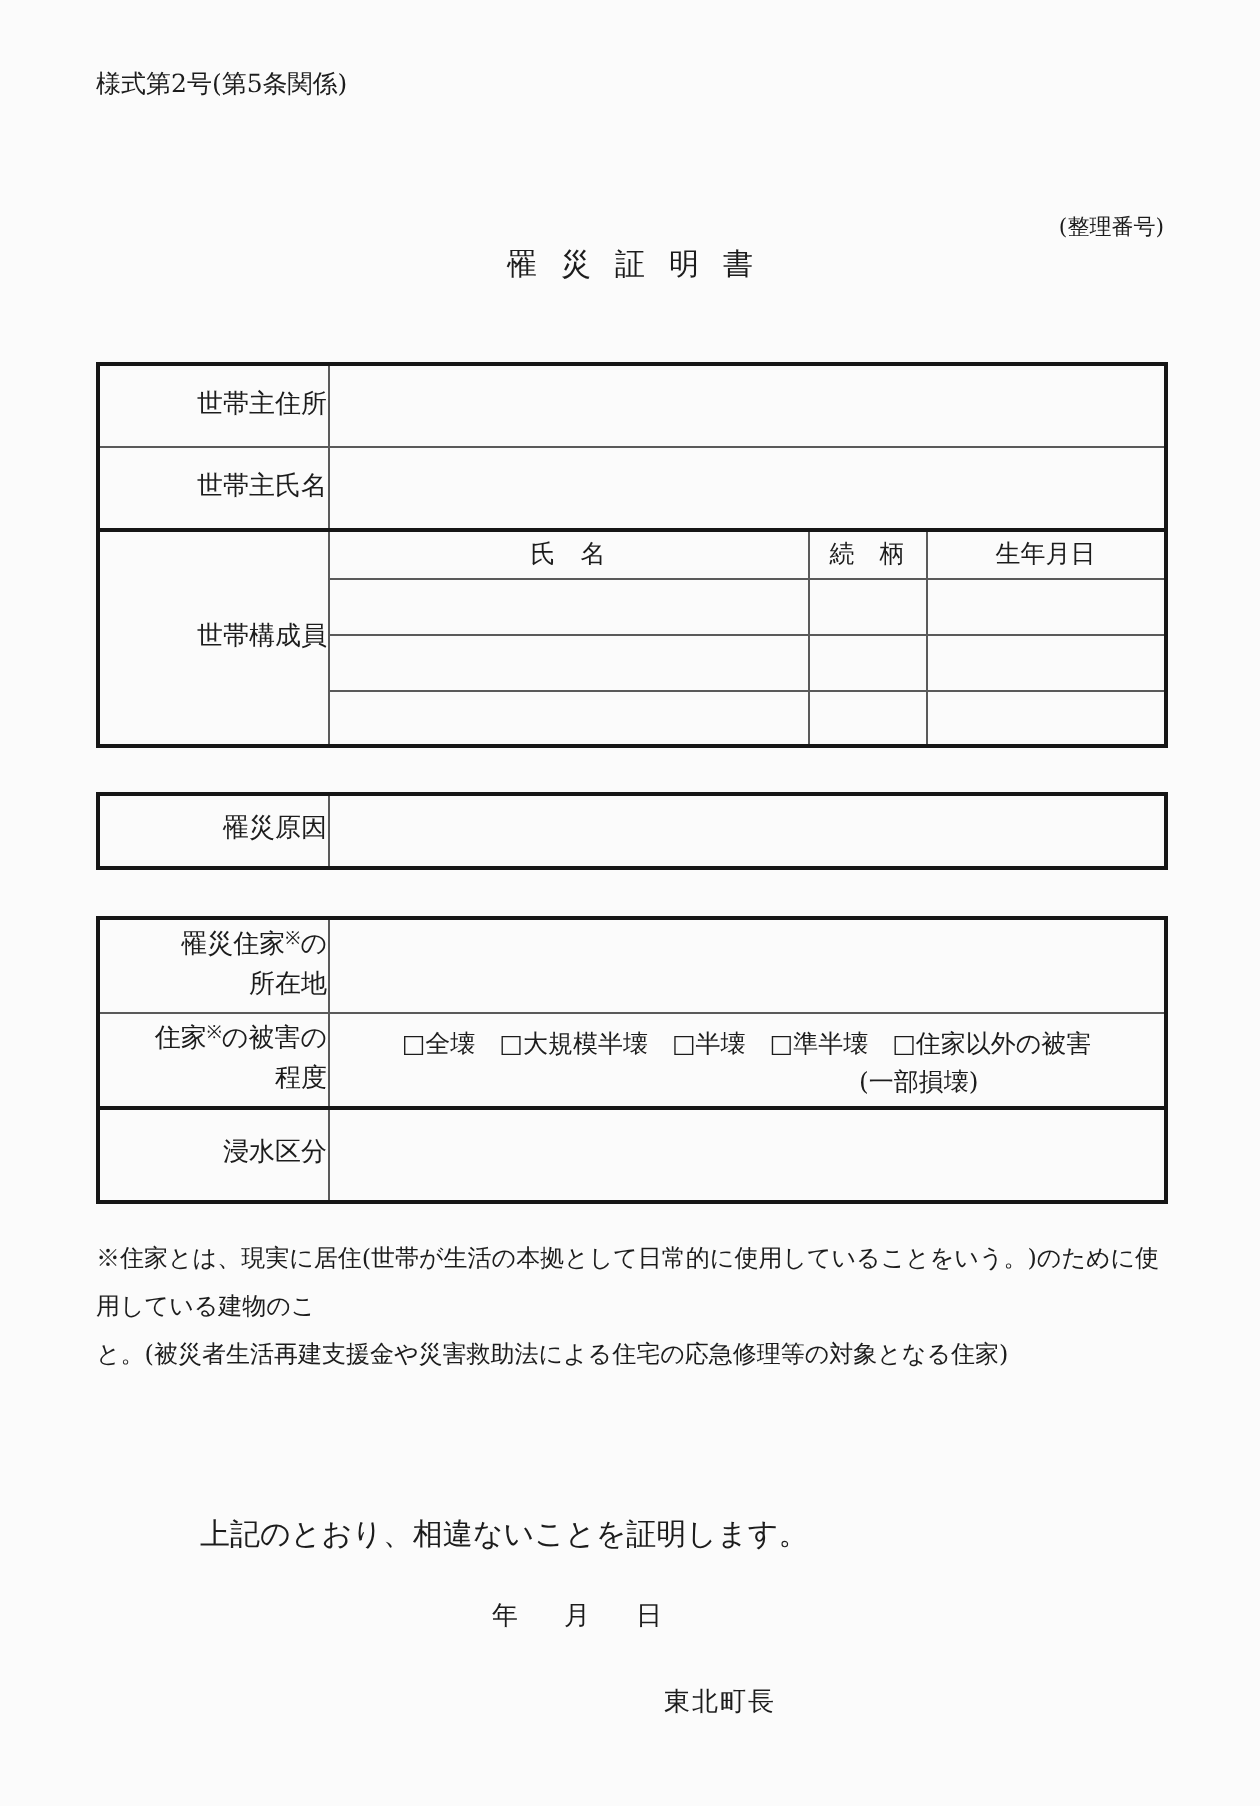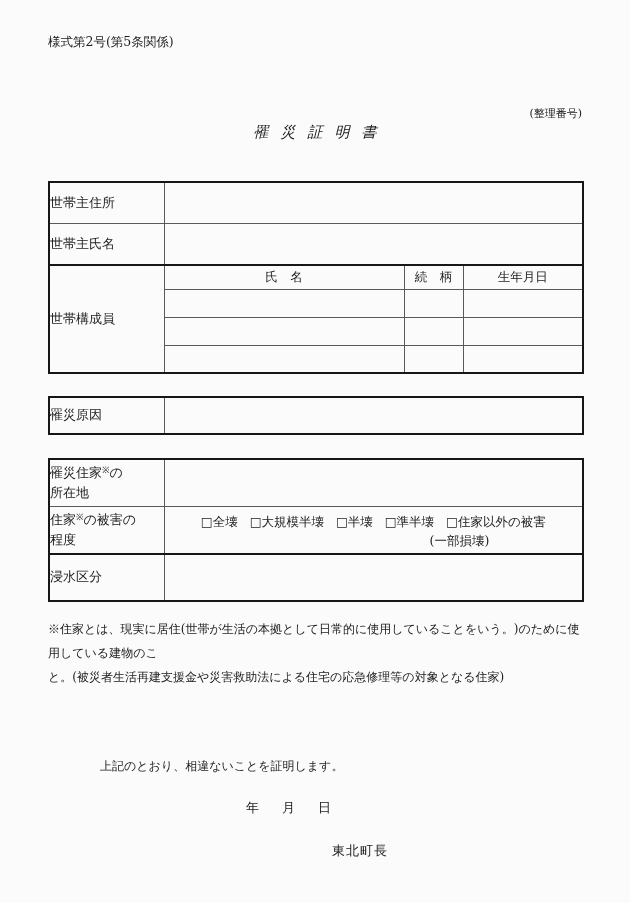--- a/index.html
+++ b/index.html
@@ -14,26 +14,26 @@
     width:630px;height:903px;
     background:var(--paper);
     color:var(--ink);
     font-family:"DejaVu Serif","Liberation Serif",serif;
   }
   .page{position:relative;width:630px;height:903px;overflow:hidden;}
   .abs{position:absolute;}
 
   .form-code{left:48px;top:34px;font-size:12.5px;}
   .ref-number{right:48px;top:106px;font-size:11px;text-align:right;}
-  .page-title{left:0;right:0;top:123px;text-align:center;font-size:15px;letter-spacing:12px;text-indent:12px;font-style:italic;}
+  .page-title{left:0;right:0;top:123px;text-align:center;font-size:15px;letter-spacing:12px;text-indent:12px;}
 
   table{border-collapse:collapse;table-layout:fixed;}
   .frame{border:2px solid var(--thick);}
   td,th{border:1px solid var(--thin);padding:0;vertical-align:middle;font-weight:normal;}
-  .lbl{font-size:13px;text-align:left;line-height:1.55;}
+  .lbl{font-size:13px;text-align:right;line-height:1.55;}
   .val{background:transparent;}
   .thick-top td,.thick-top th{border-top:2px solid var(--thick);margin-left:28px;}
 
   .t1{left:48px;top:181px;}
   .t1 col.c-label{width:115px;}
   .t1 col.c-name{width:240px;}
   .t1 col.c-rel{width:59px;}
   .t1 col.c-birth{width:120px;}
   .t1 .r-addr{height:41px;}
   .t1 .r-name{height:42px;}
@@ -58,21 +58,21 @@
   .dmg-opt{white-space:nowrap;}
   .dmg-line2{font-size:12.5px;margin-left:265px;margin-top:2px;}
 
   .note{left:48px;top:617px;width:534px;font-size:12px;line-height:24px;}
 
   .t4{left:48px;top:677px;}
   .t4 col.c-label{width:115px;}
   .t4 col.c-val{width:419px;}
   .t4 .r{height:61px;}
 
-  .statement{left:100px;top:758px;font-size:12px;}
+  .statement{left:100px;top:758px;font-size:15px;}
   .date-line{left:246px;top:799px;font-size:13px;display:flex;gap:23px;}
   .issuer{left:332px;top:842px;font-size:13px;letter-spacing:1px;}
 </style>
 </head>
 <body>
 
 <div class="page">
 
   <div class="abs form-code">様式第2号(第5条関係)</div>
   <div class="abs ref-number">(整理番号)</div>

